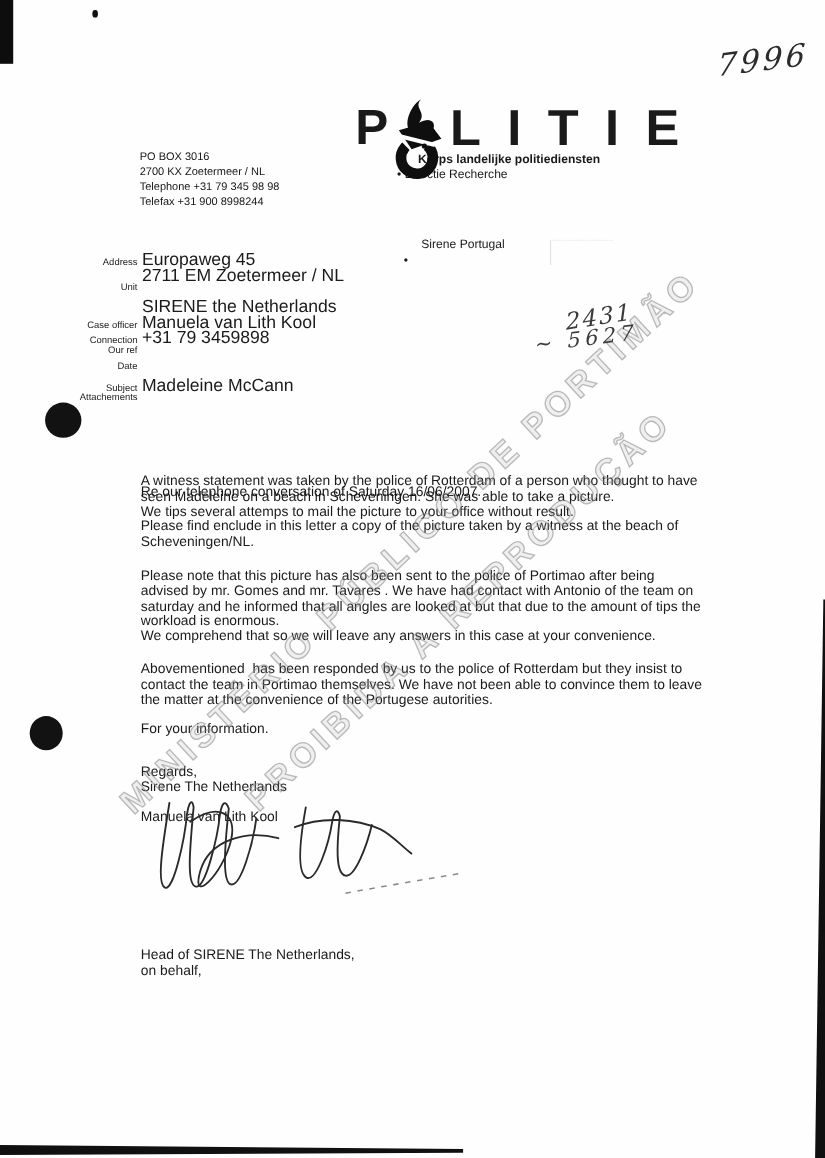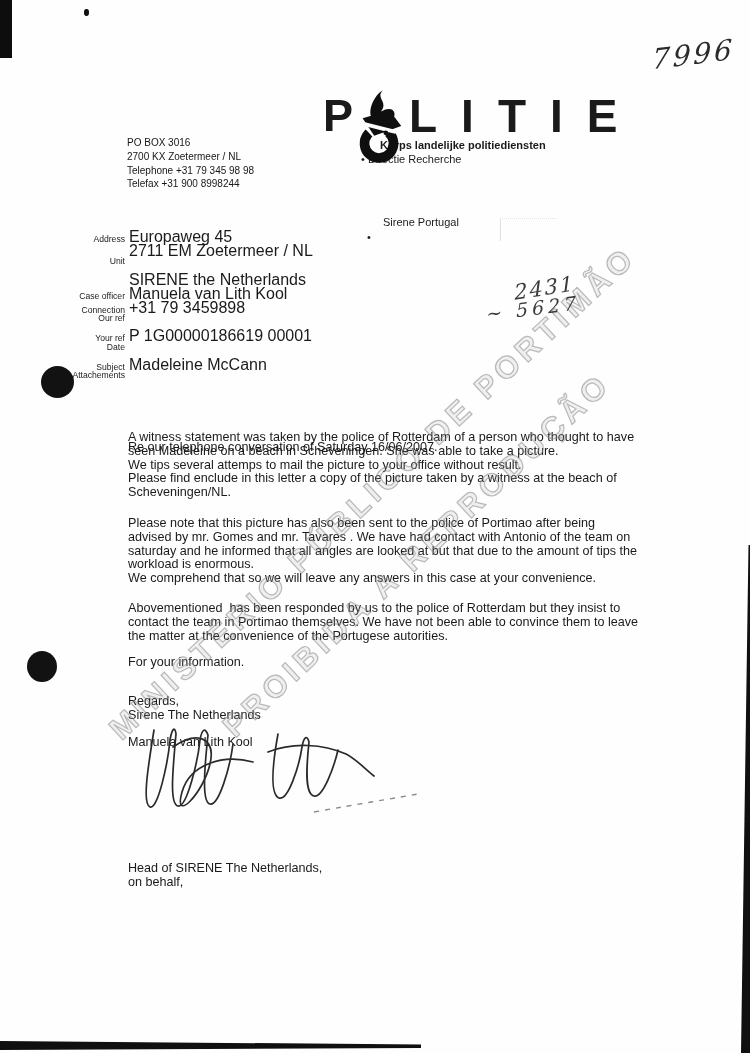--- a/index.html
+++ b/index.html
@@ -124,24 +124,20 @@
       </div>
     <div class="mrow">
         <span class="mlabel">Connection</span>
         <span class="mvalue">+31 79 3459898</span>
       </div>
     <div class="mrow">
         <span class="mlabel">Our ref</span>
         <span class="mvalue"></span>
       </div>
     <div class="mrow">
-        <span class="mlabel">Your ref</span>
-        <span class="mvalue">P 1G00000186619 00001</span>
-      </div>
-    <div class="mrow">
         <span class="mlabel">Date</span>
         <span class="mvalue"></span>
       </div>
     <div class="mrow">
         <span class="mlabel">Subject</span>
         <span class="mvalue">Madeleine McCann</span>
       </div>
     <div class="mrow">
         <span class="mlabel">Attachements</span>
         <span class="mvalue"></span>

